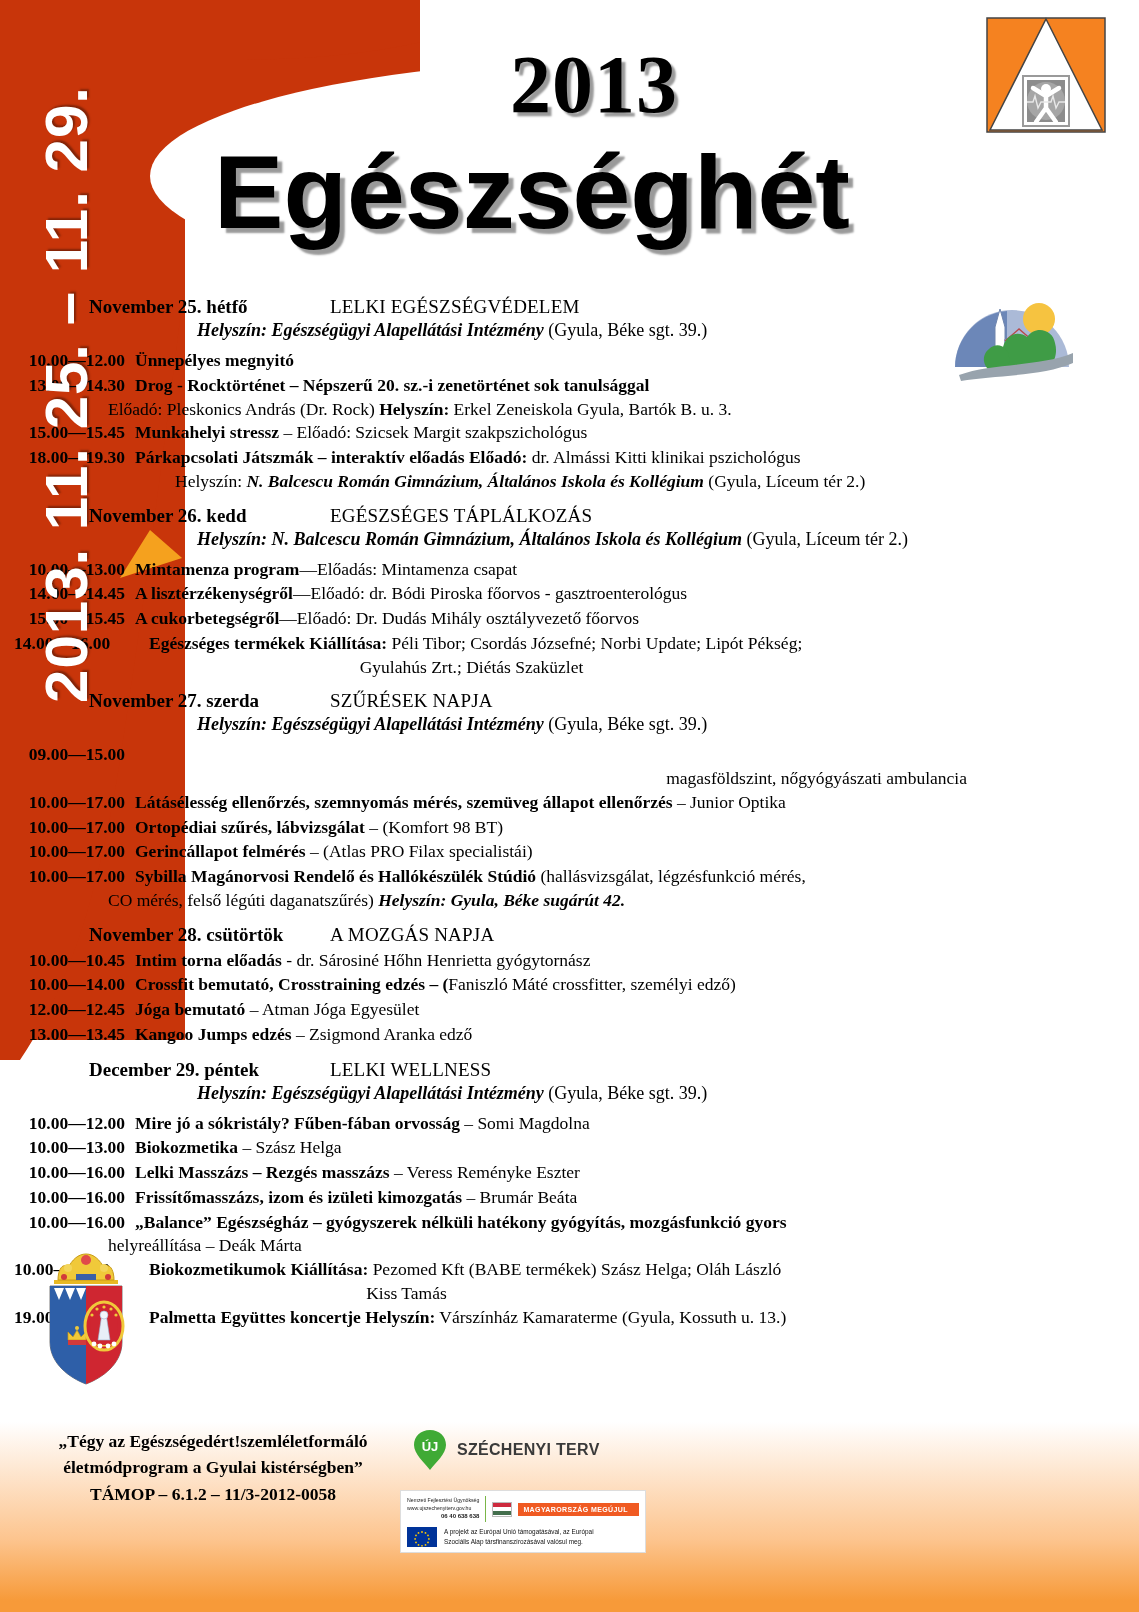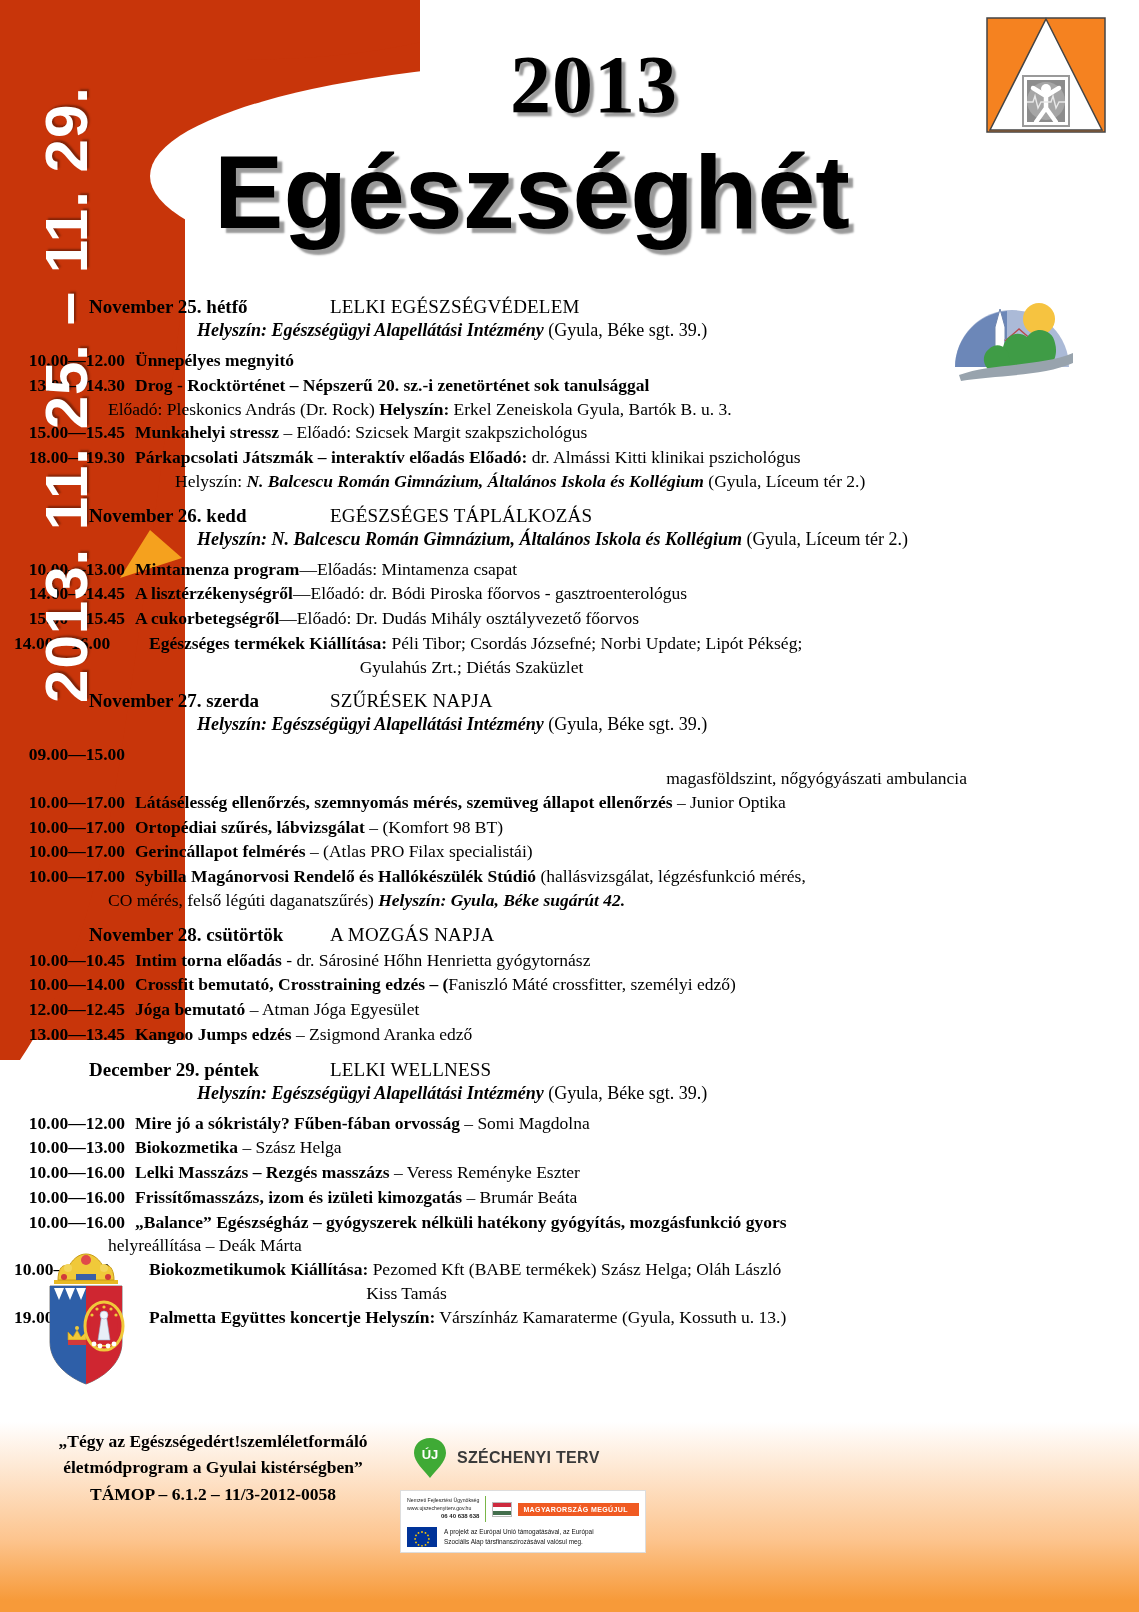--- a/index.html
+++ b/index.html
@@ -212,21 +212,21 @@
     text-align: center;
     font-style: italic;
     font-weight: bold;
     font-size: 20px;
     line-height: 1.45;
   }
   .footer-right { flex: 1; position: relative; }
 
   .szt {
     position: absolute;
-    left: 12px; top: 8px;
+    left: 12px; top: 0;
     display: flex; align-items: center; gap: 9px;
   }
   .szt-label {
     font-family: "Liberation Sans", sans-serif;
     font-weight: bold;
     font-size: 16px;
     color: #3a3a3a;
     letter-spacing: 0.3px;
   }
   .eu-box {

